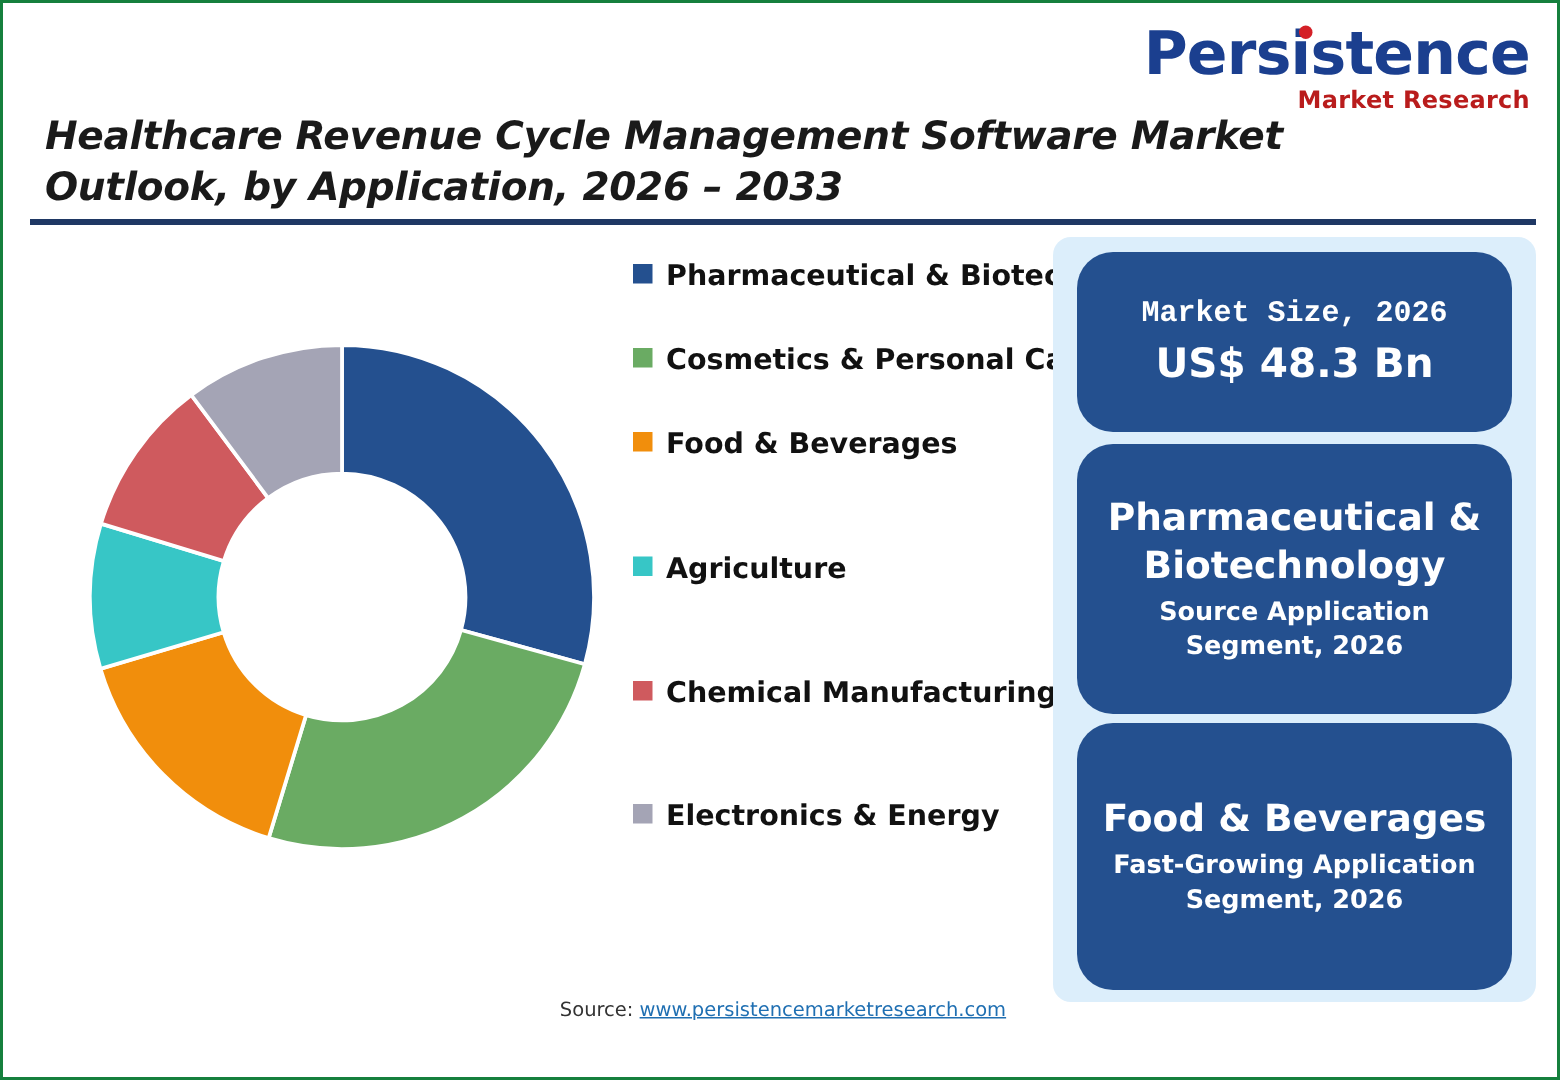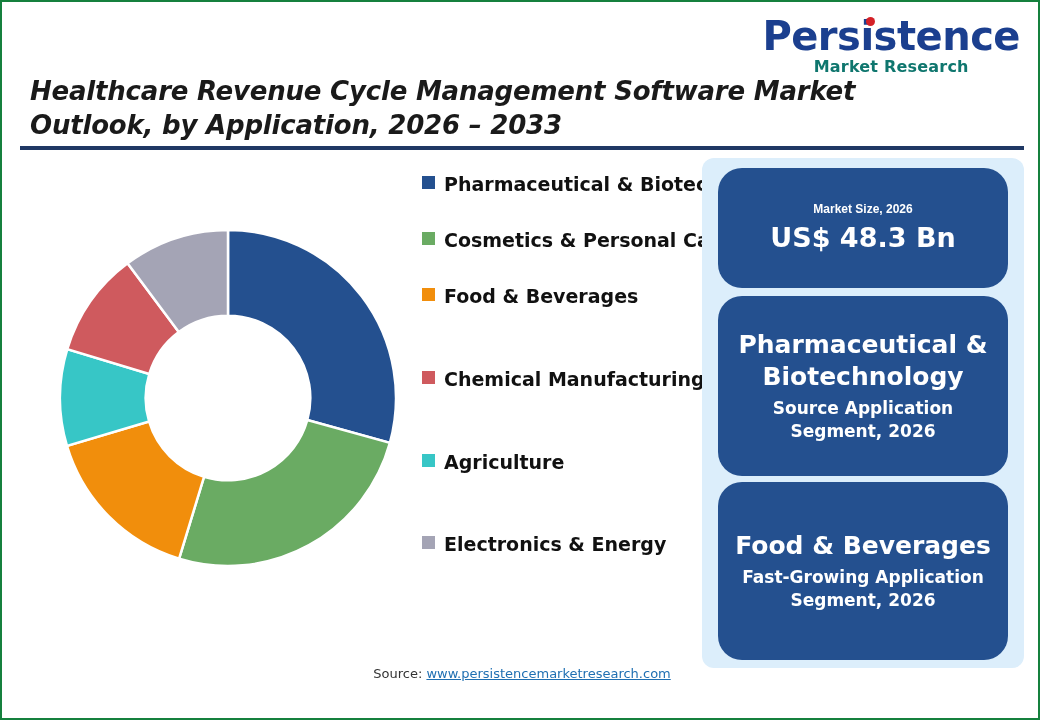--- a/index.html
+++ b/index.html
@@ -43,24 +43,23 @@
     height: 9px;
     border-radius: 50%;
     background: #d42027;
     top: 1px;
     left: 104px;
   }
   .logo-sub {
     font-family: "DejaVu Sans", sans-serif;
     font-size: 16px;
     font-weight: bold;
-    color: #0f766e;
+    color: #b91c1c;
     margin-top: 3px;
     letter-spacing: 0.2px;
-    text-align: center;
   }
 
   
   .title {
     position: absolute;
     left: 28px;
     top: 72px;
     width: 930px;
     font-family: "DejaVu Sans", sans-serif;
     font-size: 26px;
@@ -138,22 +137,22 @@
     display: flex;
     flex-direction: column;
     justify-content: center;
     align-items: center;
   }
   .card-1 { top: 10px;  height: 120px; border-radius: 24px; }
   .card-2 { top: 138px; height: 180px; border-radius: 24px; }
   .card-3 { top: 324px; height: 178px; border-radius: 24px; }
 
   .card-line-sm {
-    font-family: Liberation Sans, sans-serif;
-    font-size: 12px;
+    font-family: Liberation Mono, monospace;
+    font-size: 20px;
     font-weight: bold;
     line-height: 1.35;
   }
   .card-line-lg {
     font-family: "DejaVu Sans", sans-serif;
     font-size: 27px;
     font-weight: bold;
     line-height: 1.3;
     margin-top: 2px;
   }
@@ -224,26 +223,26 @@
     </div>
     <div class="legend-item">
       <span class="legend-swatch" style="background:#6aab63"></span>
       <span class="legend-label">Cosmetics &amp; Personal Care</span>
     </div>
     <div class="legend-item" style="margin-bottom:54px">
       <span class="legend-swatch" style="background:#f18e0c"></span>
       <span class="legend-label">Food &amp; Beverages</span>
     </div>
     <div class="legend-item" style="margin-bottom:54px">
+      <span class="legend-swatch" style="background:#37c6c6"></span>
+      <span class="legend-label">Agriculture</span>
+    </div>
+    <div class="legend-item" style="margin-bottom:54px">
       <span class="legend-swatch" style="background:#cf5a5e"></span>
       <span class="legend-label">Chemical Manufacturing</span>
-    </div>
-    <div class="legend-item" style="margin-bottom:54px">
-      <span class="legend-swatch" style="background:#37c6c6"></span>
-      <span class="legend-label">Agriculture</span>
     </div>
     <div class="legend-item" style="margin-bottom:0">
       <span class="legend-swatch" style="background:#a4a4b5"></span>
       <span class="legend-label">Electronics &amp; Energy</span>
     </div>
   </div>
 
   <div class="panel">
 
     <div class="card card-1">

